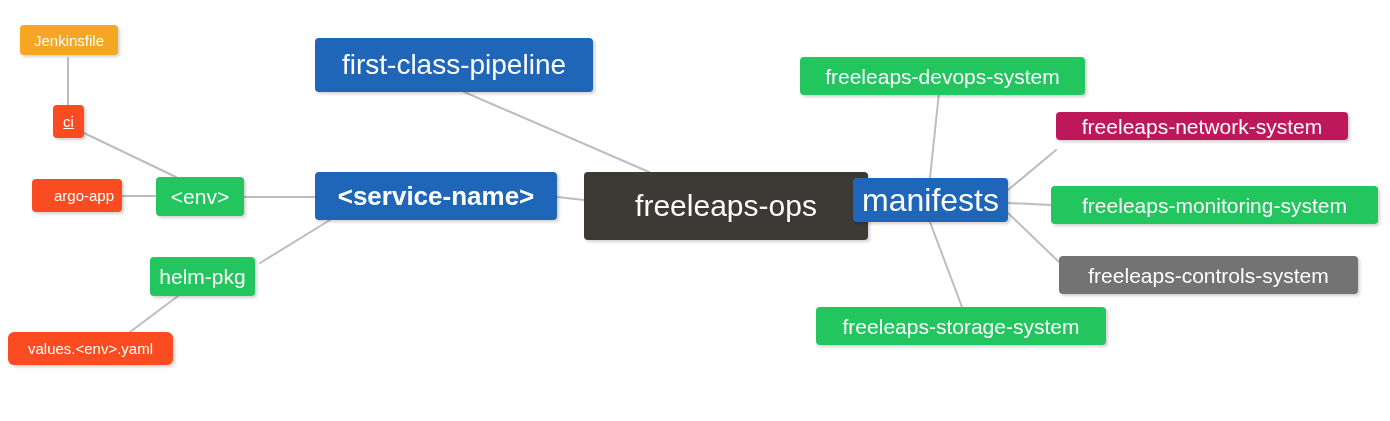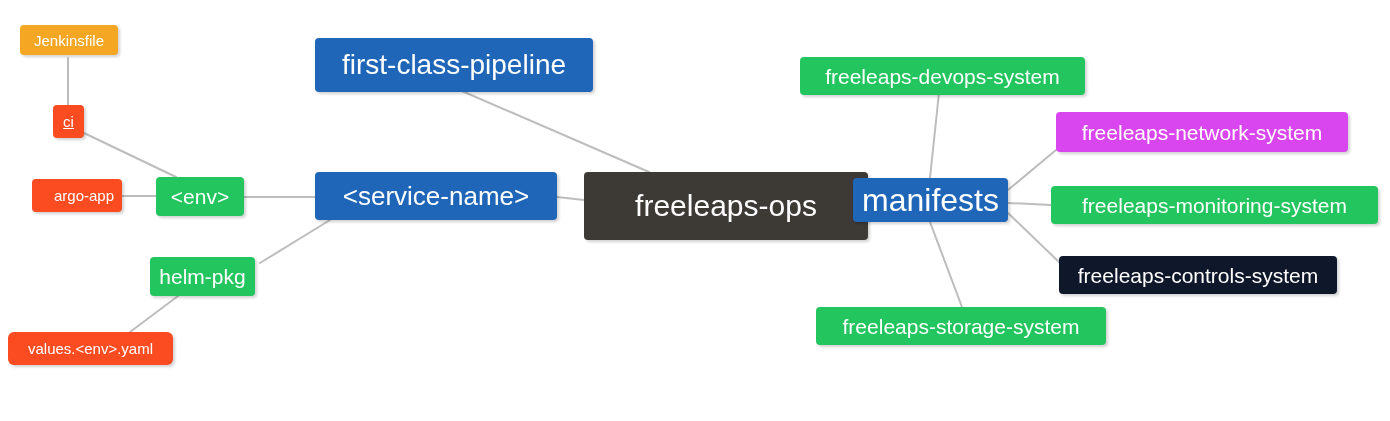--- a/index.html
+++ b/index.html
@@ -58,21 +58,21 @@
       <line x1="930" y1="178" x2="942" y2="64" stroke="#bdbdbd" stroke-width="2" stroke-linecap="round"></line>
       <line x1="1008" y1="190" x2="1056" y2="150" stroke="#bdbdbd" stroke-width="2" stroke-linecap="round"></line>
       <line x1="1008" y1="203" x2="1051" y2="205" stroke="#bdbdbd" stroke-width="2" stroke-linecap="round"></line>
       <line x1="1008" y1="213" x2="1059" y2="262" stroke="#bdbdbd" stroke-width="2" stroke-linecap="round"></line>
       <line x1="930" y1="222" x2="962" y2="307" stroke="#bdbdbd" stroke-width="2" stroke-linecap="round"></line>
     </svg>
   <div id="nodes">
       <div class="node" style="left: 584px; top: 172px; width: 284px; height: 68px; background: rgb(61, 57, 53); font-size: 30px;">
         <span class="node-label">freeleaps-ops</span>
       </div>
-      <div class="node" style="left: 315px; top: 172px; width: 242px; height: 48px; background: rgb(31, 102, 184); font-size: 26px;">
+      <div class="node" style="left: 315px; top: 172px; width: 242px; height: 48px; background: rgb(31, 102, 184); font-size: 26px; font-weight: bold;">
         <span class="node-label">&lt;service-name&gt;</span>
       </div>
       <div class="node" style="left: 315px; top: 38px; width: 278px; height: 54px; background: rgb(31, 102, 184); font-size: 28px;">
         <span class="node-label">first-class-pipeline</span>
       </div>
       <div class="node" style="left: 853px; top: 178px; width: 155px; height: 44px; background: rgb(31, 102, 184); font-size: 32px;">
         <span class="node-label">manifests</span>
       </div>
       <div class="node" style="left: 156px; top: 177px; width: 88px; height: 39px; background: rgb(34, 197, 94); font-size: 21px;">
         <span class="node-label">&lt;env&gt;</span>
@@ -88,26 +88,26 @@
       </div>
       <div class="node" style="left: 32px; top: 179px; width: 90px; height: 33px; background: rgb(250, 75, 33); font-size: 15px; padding-left: 14px;">
         <span class="node-label">argo-app</span>
       </div>
       <div class="node" style="left: 8px; top: 332px; width: 165px; height: 33px; background: rgb(250, 75, 33); font-size: 15px; border-radius: 6px;">
         <span class="node-label">values.&lt;env&gt;.yaml</span>
       </div>
       <div class="node" style="left: 800px; top: 26px; width: 285px; height: 38px; background: rgb(34, 197, 94); font-size: 21px; margin-top: 31px;">
         <span class="node-label">freeleaps-devops-system</span>
       </div>
-      <div class="node" style="left: 1056px; top: 112px; width: 292px; height: 40px; background: #d946ef; font-size: 21px;">
+      <div class="node" style="left: 1056px; top: 112px; width: 292px; height: 28px; background: #be185d; font-size: 21px;">
         <span class="node-label">freeleaps-network-system</span>
       </div>
       <div class="node" style="left: 1051px; top: 186px; width: 327px; height: 38px; background: rgb(34, 197, 94); font-size: 21px;">
         <span class="node-label">freeleaps-monitoring-system</span>
       </div>
-      <div class="node" style="left: 1059px; top: 256px; width: 278px; height: 38px; background: #0f172a; font-size: 21px;">
+      <div class="node" style="left: 1059px; top: 256px; width: 299px; height: 38px; background: #737373; font-size: 21px;">
         <span class="node-label">freeleaps-controls-system</span>
       </div>
       <div class="node" style="left: 816px; top: 307px; width: 290px; height: 38px; background: rgb(34, 197, 94); font-size: 21px;">
         <span class="node-label">freeleaps-storage-system</span>
       </div>
     </div>
 </div>
 
 </body></html>

